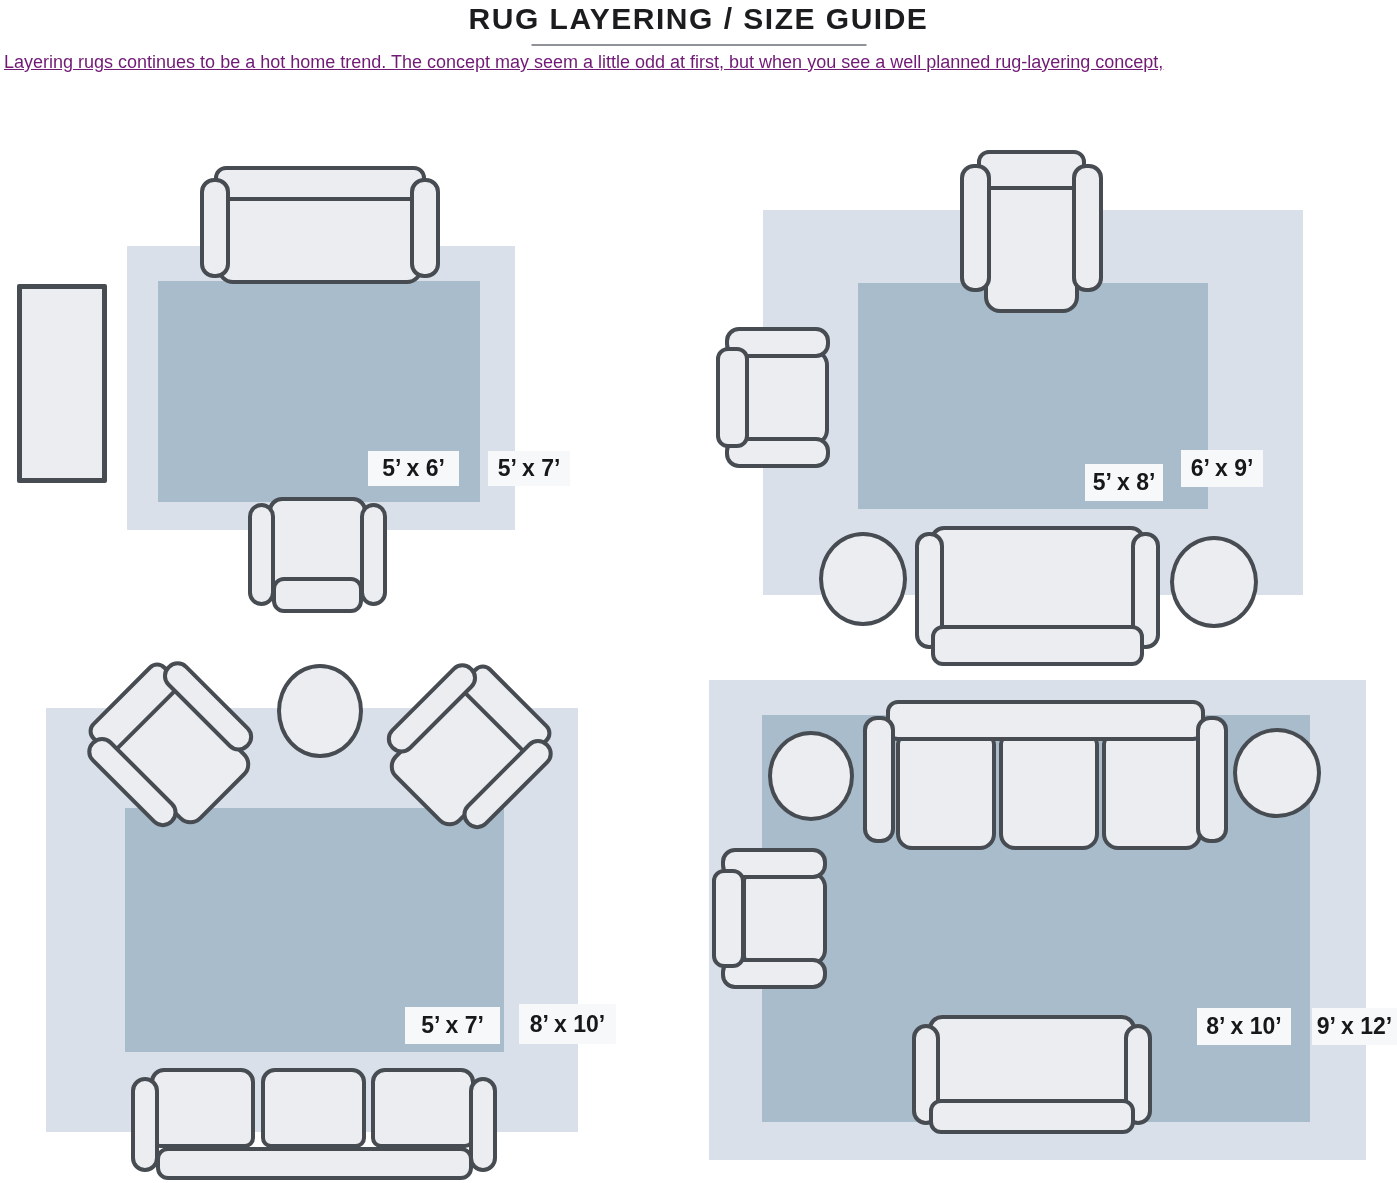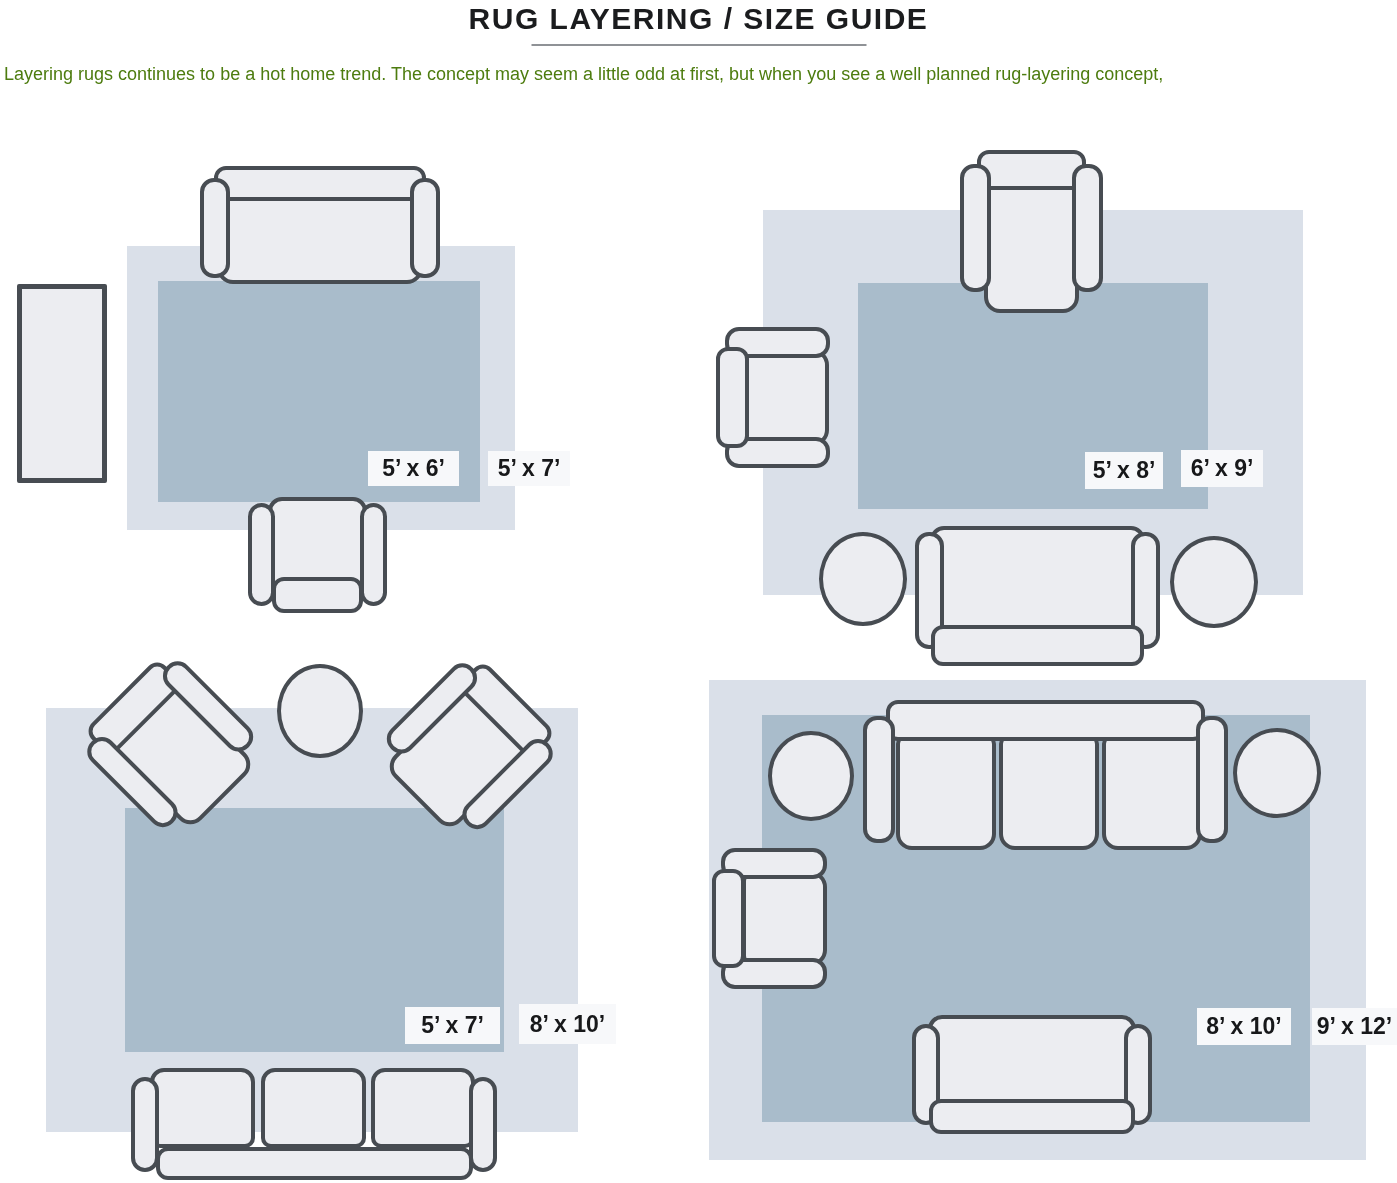--- a/index.html
+++ b/index.html
@@ -9,22 +9,22 @@
   }
   .page-title{
     position:absolute;left:0;top:2px;width:100%;text-align:center;
     font-size:30px;font-weight:700;letter-spacing:1.5px;color:#1b1c1e;
   }
   .title-rule{
     position:absolute;left:50%;transform:translateX(-50%);top:44px;
     width:335px;height:2px;background:#8f9296;
   }
   .intro{
-    position:absolute;left:4px;top:60px;width:1392px;
-    font-size:18px;line-height:28px;color:#4d7c0f;
+    position:absolute;left:4px;top:48px;width:1392px;
+    font-size:18px;line-height:28px;color:#701a75;text-decoration:underline;
   }
   .rug{position:absolute;}
   .rug.outer{background:var(--outer-rug,#dae0e9);}
   .rug.inner{background:var(--inner-rug,#a9bccb);}
   .furn{position:absolute;}
   .fp{
     position:absolute;box-sizing:border-box;
     background:var(--furniture-fill,#ecedf1);
     border:4px solid var(--furniture-outline,#474c52);
     border-radius:12px;
@@ -103,21 +103,21 @@
 <div class="furn" style="left:915px;top:526px;width:245px;height:140px;z-index:3">
   <div class="fp seat-up" style="left:15px;top:0;width:215px;height:112px"></div>
   <div class="fp arm" style="left:0;top:6px;width:29px;height:117px"></div>
   <div class="fp arm" style="left:216px;top:6px;width:29px;height:117px"></div>
   <div class="fp backc" style="left:16px;top:99px;width:213px;height:41px;z-index:5"></div>
 </div>
 
 <div class="circle" style="left:819px;top:532px;width:88px;height:94px"></div>
 <div class="circle" style="left:1170px;top:536px;width:88px;height:92px"></div>
 
-<div class="size-label" style="left:1085px;top:452px;width:78px;height:37px">5’ x 8’</div>
+<div class="size-label" style="left:1085px;top:464px;width:78px;height:37px">5’ x 8’</div>
 <div class="size-label" style="left:1181px;top:450px;width:82px;height:37px">6’ x 9’</div>
 
 <div class="rug outer" style="left:46px;top:708px;width:532px;height:424px"></div>
 <div class="rug inner" style="left:125px;top:808px;width:379px;height:244px"></div>
 
 <div class="furn rot-l" style="left:104px;top:673px;width:136px;height:146px;z-index:3">
   <div class="fp seat-dn" style="left:21px;top:28px;width:94px;height:118px"></div>
   <div class="fp backc-dn" style="left:16px;top:0;width:104px;height:38px"></div>
   <div class="fp arm" style="left:0;top:13px;width:29px;height:115px"></div>
   <div class="fp arm" style="left:107px;top:13px;width:29px;height:115px"></div>

